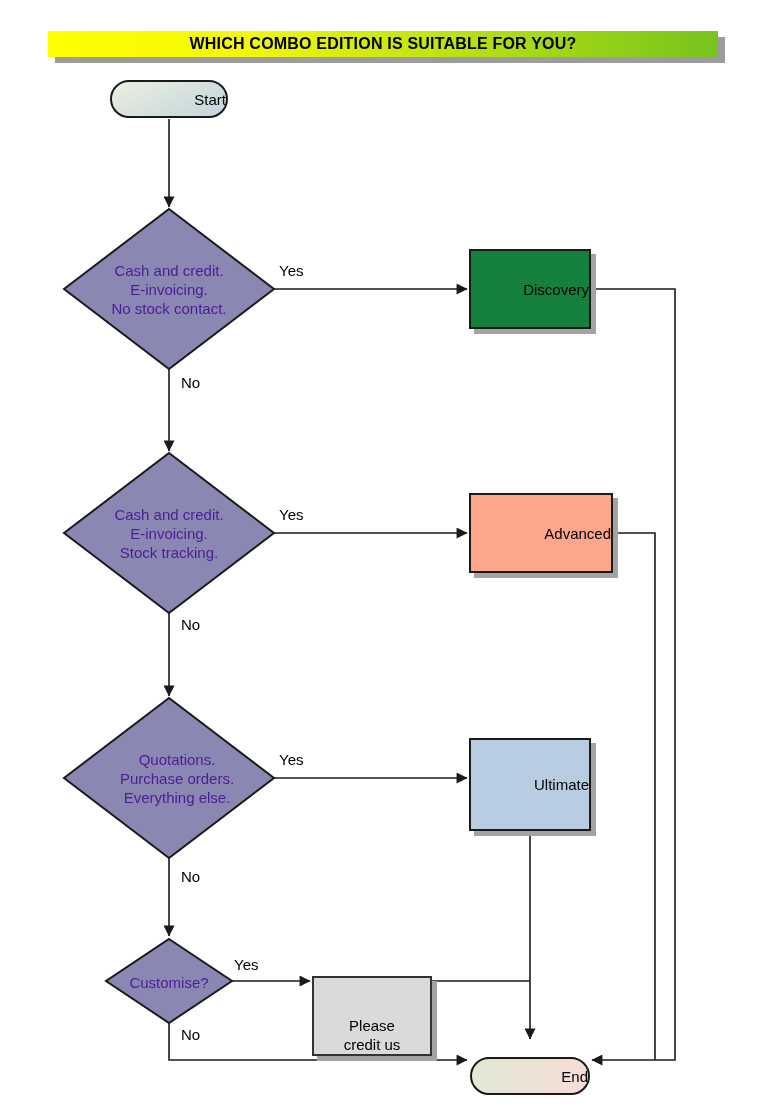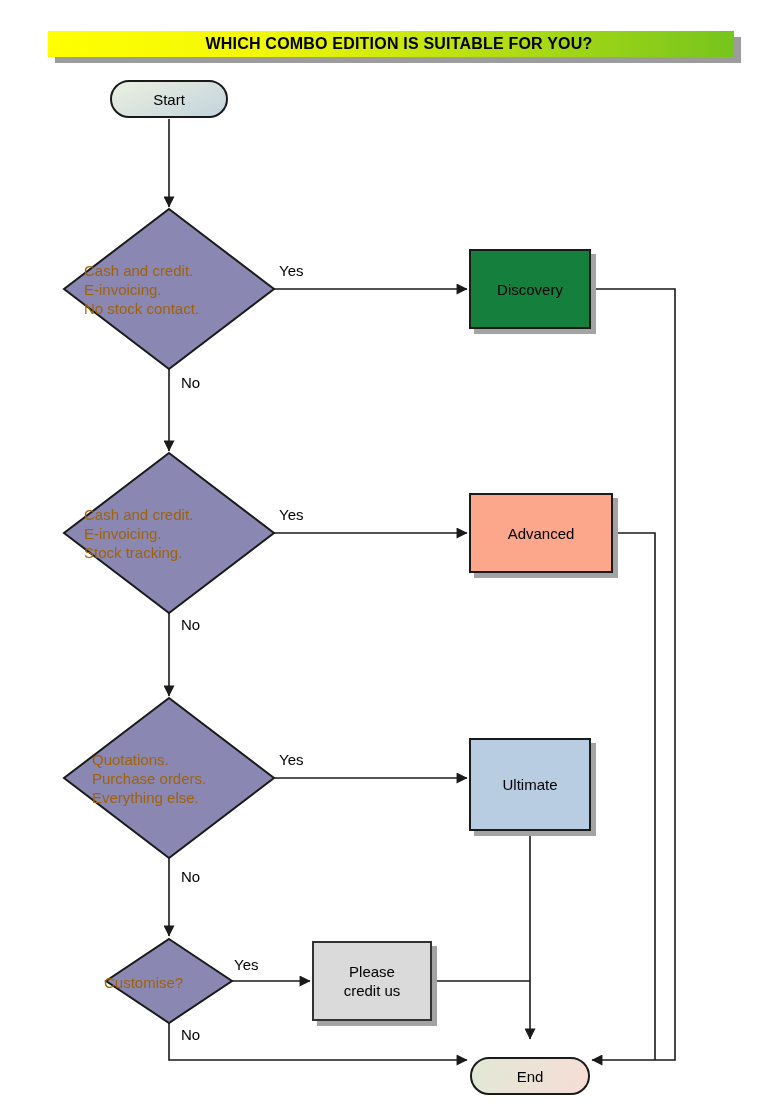--- a/index.html
+++ b/index.html
@@ -8,39 +8,39 @@
     font-family:"Liberation Sans", sans-serif; overflow:hidden;
   }
   svg.edges { position:absolute; left:0; top:0; width:760px; height:1107px; }
   .diamond { fill:#8a87b3; stroke:#1a1a1a; stroke-width:2px; }
   .edge { fill:none; stroke:#1a1a1a; stroke-width:1.6px; }
   .banner {
     position:absolute; left:48px; top:31px; width:670px; height:26px;
     background:linear-gradient(90deg,#ffff00 0%,#f2f808 30%,#76c41d 100%);
     box-shadow:7px 6px 0 #9c9c9c;
     display:flex; align-items:center; justify-content:center;
-    font-weight:bold; font-size:16px; color:#000000; letter-spacing:0.2px;padding-left:16px;
+    font-weight:bold; font-size:16px; color:#000000; letter-spacing:0.2px;
   }
   .node {
-    position:absolute; display:flex; align-items:center; justify-content:center;
+    position:absolute; display:flex; align-items:center; justify-content:flex-end;
     font-size:15px; color:#000000; box-sizing:border-box; text-align:center;
   }
   .pill { border:2px solid #1a1a1a; border-radius:19px; }
   .start { left:110px; top:80px; width:118px; height:38px;
     background:linear-gradient(155deg,#ebf0e0 0%,#c3d4dd 100%); }
   .endn  { left:470px; top:1041px; width:120px; height:38px;
     background:linear-gradient(95deg,#e2e8d5 0%,#f6ddd5 100%);margin-top:16px; }
   .rect { border:2px solid #1a1a1a; box-shadow:5px 5px 0 #a3a3a3; }
   .discovery { left:469px; top:249px; width:122px; height:80px; background:#15803d; }
   .advanced  { left:469px; top:493px; width:144px; height:80px; background:#fca68b; }
   .ultimate  { left:469px; top:738px; width:122px; height:93px; background:#b9cde2; }
-  .contact   { left:312px; top:941px; width:120px; height:80px; background:#dadada;
+  .contact   { left:312px; top:976px; width:120px; height:80px; background:#dadada;
                border-color:#333333; flex-direction:column; line-height:19px; }
   .dtext {
-    position:absolute; color:#a16207; 
+    position:absolute; color:#4c1d95; text-align:center;
     font-size:15px; line-height:19px;
   }
   .d1 { left:84px;  top:261px; width:170px; }
   .d2 { left:84px;  top:505px; width:170px; }
   .d3 { left:92px;  top:750px; width:170px; }
   .d4 { left:104px; top:973px; width:130px; }
   .elabel { position:absolute; font-size:15px; color:#000000; }
   .yes1 { left:279px; top:262px; }  .no1 { left:181px; top:374px; }
   .yes2 { left:279px; top:506px; }  .no2 { left:181px; top:616px; }
   .yes3 { left:279px; top:751px; }  .no3 { left:181px; top:868px; }

